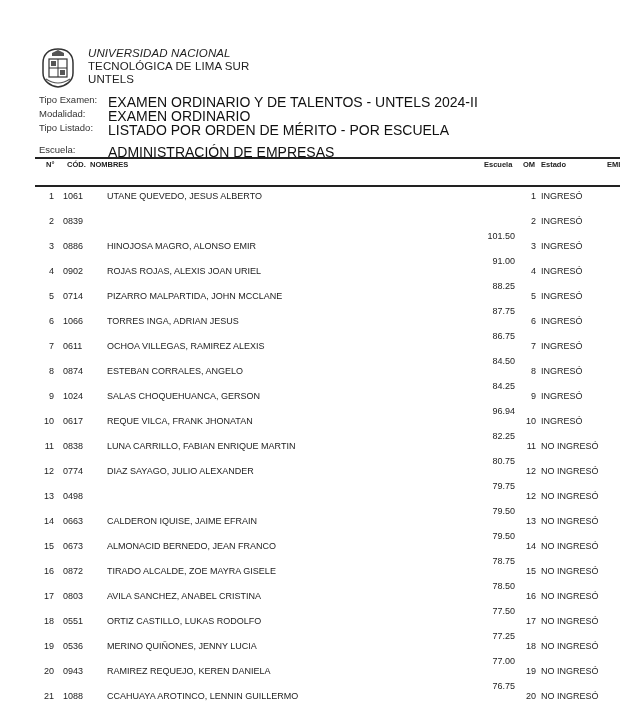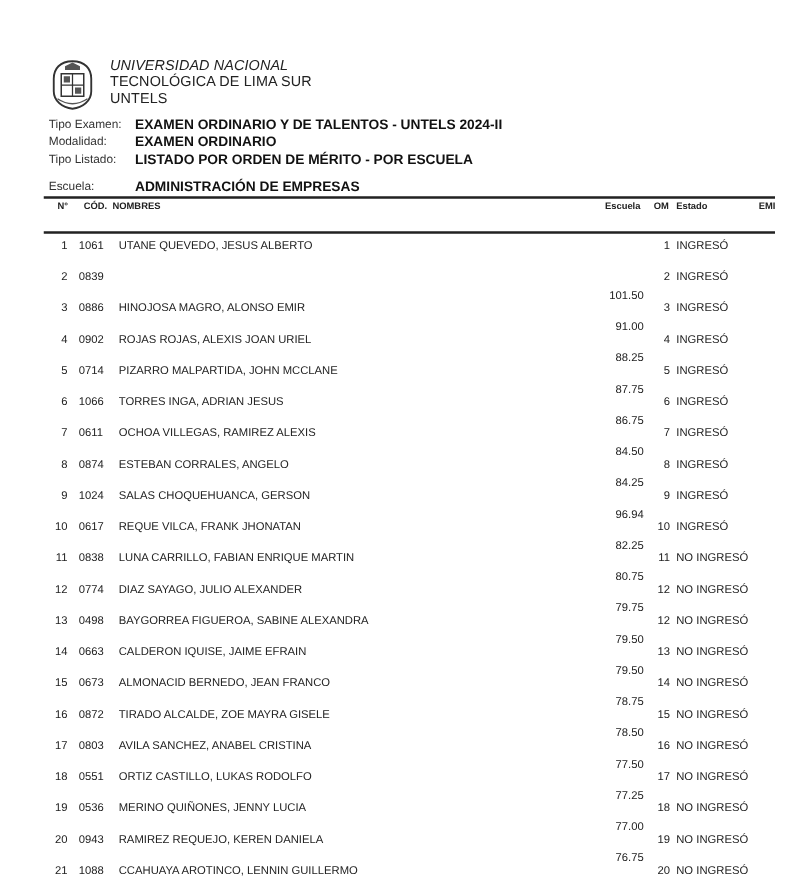--- a/index.html
+++ b/index.html
@@ -6,34 +6,34 @@
     body {
       width: 640px; height: 703px; position: relative; overflow: hidden;
       font-family: "Liberation Sans", sans-serif; color: #1a1a1a;
     }
     .logo { position: absolute; left: 40px; top: 47px; width: 36px; height: 42px; }
     .uni { position: absolute; left: 88px; font-size: 11.5px; color: #222; letter-spacing: 0.1px; }
     .uni.l1 { top: 47px; font-style: italic; }
     .uni.l2 { top: 60px; }
     .uni.l3 { top: 73px; }
     .meta-label { position: absolute; left: 39px; font-size: 9.5px; color: #333; }
-    .meta-value { position: absolute; left: 108px; font-size: 11px; font-weight: bold; color: #111; }
+    .meta-value { position: absolute; left: 108px; font-size: 14px; font-weight: normal; color: #111; }
     .r1 { top: 94px; }
     .r2 { top: 108px; }
     .r3 { top: 122px; }
     .r4 { top: 144px; }
     .hline { position: absolute; left: 35px; width: 585px; height: 2px; background: #222; }
     .hl1 { top: 157px; }
     .hl2 { top: 185px; }
     .colhead { position: absolute; top: 160px; font-size: 7.5px; font-weight: bold; color: #222; }
     .row { position: absolute; left: 0; width: 640px; height: 16px; font-size: 9px; color: #222; }
     .row span { position: absolute; top: 0; white-space: nowrap; }
     .c-n { left: 40px; width: 14px; text-align: right; }
     .c-cod { left: 63px; }
-    .c-name { left: 78px; padding-left: 17px; }
+    .c-name { left: 90px; padding-left: 17px; }
     .c-pts { left: 480px; width: 35px; text-align: right; margin-top: 40px; }
     .c-om { left: 522px; width: 14px; text-align: right; }
     .c-est { left: 541px; }
   </style>
 </head>
 <body>
 
 <svg class="logo" viewBox="0 0 36 42">
   <path d="M18 2 C8 2 3 8 3 16 L3 26 C3 34 10 39 18 40 C26 39 33 34 33 26 L33 16 C33 8 28 2 18 2 Z" fill="none" stroke="#333" stroke-width="1.5"></path>
   <rect x="9" y="12" width="18" height="18" fill="none" stroke="#333" stroke-width="1.2"></rect>
@@ -162,21 +162,20 @@
       <span class="c-n">12</span>
       <span class="c-cod">0774</span>
       <span class="c-name">DIAZ SAYAGO, JULIO ALEXANDER</span>
       <span class="c-pts">79.50</span>
       <span class="c-om">12</span>
       <span class="c-est">NO INGRESÓ</span>
     </div>
     <div class="row" style="top: 491px;">
       <span class="c-n">13</span>
       <span class="c-cod">0498</span>
-      <span class="c-name">BAYGORREA FIGUEROA, SABINE ALEXANDRA</span>
       <span class="c-pts">79.50</span>
       <span class="c-om">12</span>
       <span class="c-est">NO INGRESÓ</span>
     </div>
     <div class="row" style="top: 516px;">
       <span class="c-n">14</span>
       <span class="c-cod">0663</span>
       <span class="c-name">CALDERON IQUISE, JAIME EFRAIN</span>
       <span class="c-pts">78.75</span>
       <span class="c-om">13</span>

